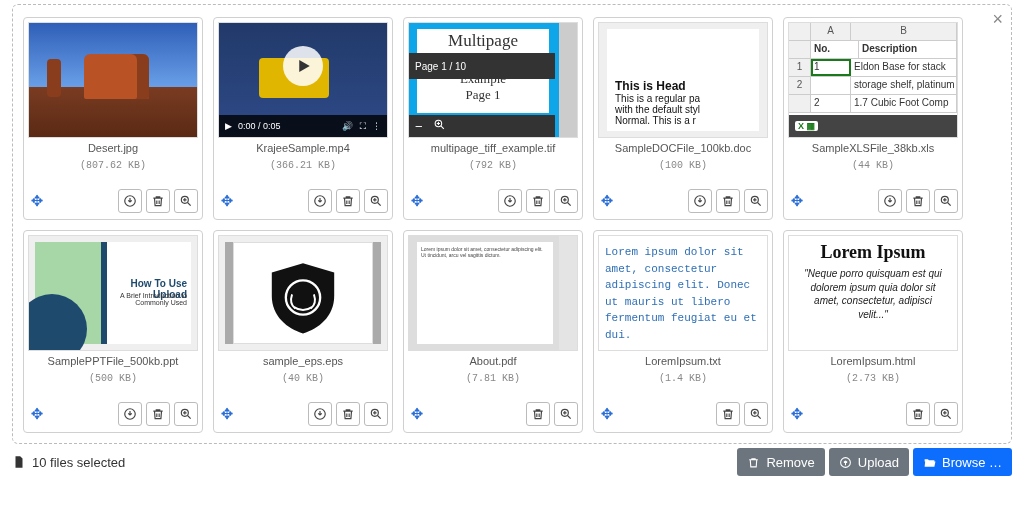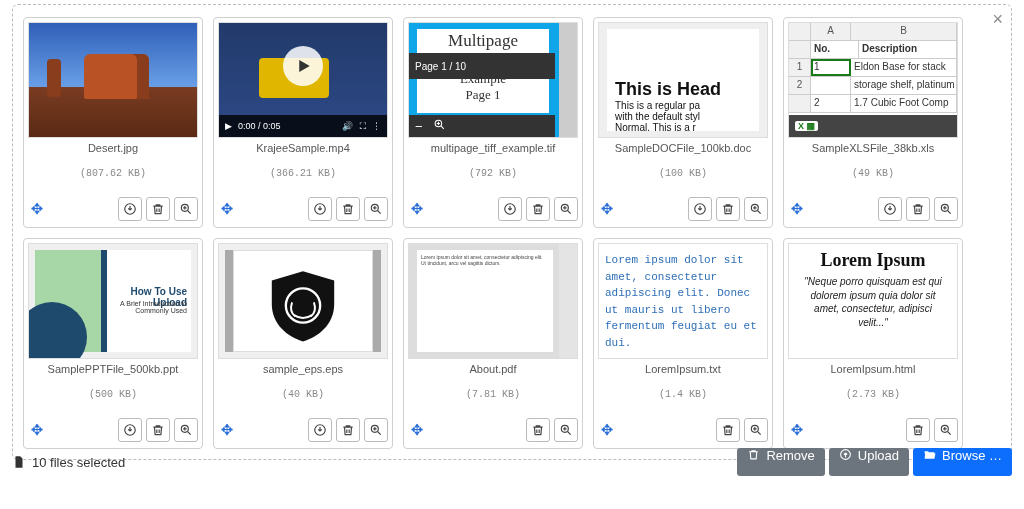--- a/index.html
+++ b/index.html
@@ -3,30 +3,30 @@
 <meta charset="utf-8">
 <style>
   * { box-sizing: border-box; }
   html, body { margin:0; padding:0; width:1024px; height:509px; font-family: Arial, Helvetica, sans-serif; font-size:12px; color:#333; background:#fff; }
   .upload-area { position:relative; width:1000px; margin:4px 12px 0 12px; border:1px dashed #bbb; border-radius:6px; padding:12px 10px 10px 10px; }
   .close-x { position:absolute; top:4px; right:8px; font-size:18px; color:#888; cursor:pointer; }
   .thumbs { display:flex; flex-wrap:wrap; gap:10px; }
   .card { width:180px; border:1px solid #d0d0d0; border-radius:4px; padding:4px 4px 6px 4px; position:relative; display:flex; flex-direction:column; background:#fff; }
   .preview { width:100%; height:116px; border:1px solid #ddd; background:#efefef; position:relative; overflow:hidden; }
   .filename { text-align:center; color:#555; font-size:11px; margin-top:4px; white-space:nowrap; overflow:hidden; text-overflow:ellipsis; }
-  .filesize { text-align:center; color:#888; font-size:10px; margin-top:14px; font-family:"Courier New",monospace; }
+  .filesize { text-align:center; color:#888; font-size:10px; margin-top:6px; font-family:"Courier New",monospace; }
   .card-footer { display:flex; align-items:center; justify-content:space-between; margin-top:18px; }
   .drag { color:#2b6fd6; font-size:15px; cursor:move; flex:0 0 18px; display:flex; align-items:center; justify-content:center; }
   .btns { display:flex; gap:4px; }
   .sqbtn { width:24px; height:24px; border:1px solid #bbb; border-radius:3px; background:#fff; display:flex; align-items:center; justify-content:center; color:#444; cursor:pointer; }
   .sqbtn svg { width:14px; height:14px; }
 
   .bottom-bar { position:absolute; left:12px; right:12px; top:447px; height:30px; display:flex; align-items:center; }
   .status { flex:1; display:flex; align-items:center; gap:6px; color:#333; font-size:13px; }
-  .action-btn { height:28px; padding:0 10px; display:flex; align-items:flex-start; gap:6px; border-radius:3px; font-size:13px; margin-left:4px; cursor:pointer; }
+  .action-btn { height:28px; padding:8px 10px; display:flex; align-items:center; gap:6px; border-radius:3px; font-size:13px; margin-left:4px; cursor:pointer; }
   .btn-grey { background:#6c757d; color:#fff; }
   .btn-blue { background:#0d6efd; color:#fff; }
 
   
   .desert-sky{position:absolute;left:0;top:0;right:0;height:65px;background:linear-gradient(#2f5fb8,#6aa0e8);}
   .desert-ground{position:absolute;left:0;bottom:0;right:0;height:50px;background:linear-gradient(#7a3c22,#5a2914);}
   .mesa{position:absolute;left:55px;bottom:38px;width:65px;height:45px;background:#b95224;border-radius:6px 6px 2px 2px;box-shadow:inset -12px 0 0 #8a3d1c;}
   .spire{position:absolute;left:18px;bottom:40px;width:14px;height:38px;background:#8a3d1c;border-radius:4px;}
 
   .vidbar{position:absolute;left:0;right:0;bottom:0;height:22px;background:rgba(0,0,0,.8);color:#fff;display:flex;align-items:center;gap:6px;padding:0 6px;font-size:9px;}
@@ -34,21 +34,21 @@
   .playbtn{position:absolute;left:50%;top:38%;transform:translate(-50%,-50%);width:40px;height:40px;border-radius:50%;background:rgba(255,255,255,.85);display:flex;align-items:center;justify-content:center;}
   .vidbg{position:absolute;inset:0;background:linear-gradient(#223a6a,#2e4a88);}
   .truck{position:absolute;left:40px;top:35px;width:70px;height:40px;background:#e0b600;border-radius:4px;}
 
   .tiffbar{position:absolute;left:0;top:30px;right:22px;height:26px;background:#333;color:#fff;display:flex;align-items:center;padding:0 6px;font-size:10px;gap:8px;}
   .tiffctrl{position:absolute;left:0;bottom:0;right:22px;height:22px;background:#333;color:#fff;display:flex;align-items:center;padding:0 6px;gap:10px;font-size:13px;}
   .tiffpage{position:absolute;left:8px;right:28px;top:6px;bottom:24px;background:#fff;text-align:center;padding-top:2px;font-family:Georgia,serif;font-size:17px;}
   .tiffsb{position:absolute;top:0;right:0;bottom:0;width:18px;background:#ccc;}
 
   .docpage{position:absolute;left:8px;right:8px;top:6px;bottom:6px;background:#fff;padding:50px 8px 4px 8px;font-family:Arial;font-size:10px;color:#111;overflow:hidden;}
-  .docpage b{font-size:18px;text-align:center;}
+  .docpage b{font-size:12px;text-align:center;}
   .xlgrid{position:absolute;left:0;right:0;top:18px;bottom:22px;background:#fff;font-size:10px;}
   .xlrow{display:flex;height:18px;border-bottom:1px solid #ccc;}
   .xlcell{border-right:1px solid #ccc;padding:2px 3px;overflow:hidden;white-space:nowrap;}
   .xlh{background:#f0f0f0;text-align:center;font-weight:normal;color:#555;}
   .selcell{outline:2px solid #1a7a1a;outline-offset:-2px;}
   .xlsbar{position:absolute;left:0;right:0;bottom:0;height:22px;background:#444;color:#fff;display:flex;align-items:center;padding:0 6px;font-size:11px;}
 
   .pptpage{position:absolute;left:6px;right:6px;top:6px;bottom:6px;background:#fff;}
   .pptgreen{position:absolute;left:0;top:0;width:66px;bottom:0;background:#a7d7a7;}
   .pptbar{position:absolute;left:66px;top:0;width:6px;bottom:0;background:#1e4a6e;}
@@ -261,21 +261,21 @@
               <div class="xlcell xlh" style="width:22px"></div>
               <div class="xlcell" style="width:40px">2</div>
               <div class="xlcell" style="flex:1">1.7 Cubic Foot Comp</div>
             </div>
         </div>
         <div class="xlsbar">
             <span style="background:#fff;color:#1a7a1a;padding:0 3px;font-weight:bold;border-radius:2px;font-size:9px">X ▦</span>
           </div>
       </div>
       <div class="filename">SampleXLSFile_38kb.xls</div>
-      <div class="filesize">(49 KB)</div>
+      <div class="filesize">(44 KB)</div>
       <div class="card-footer">
         <div class="drag">✥</div>
         <div class="btns">
           <div class="sqbtn">
               <svg viewBox="0 0 24 24" fill="none" stroke="currentColor" stroke-width="2">
                 <circle cx="12" cy="12" r="9"></circle>
                 <path d="M12 7v7m0 0l-3-3m3 3l3-3"></path>
               </svg>
             </div>
           <div class="sqbtn">

